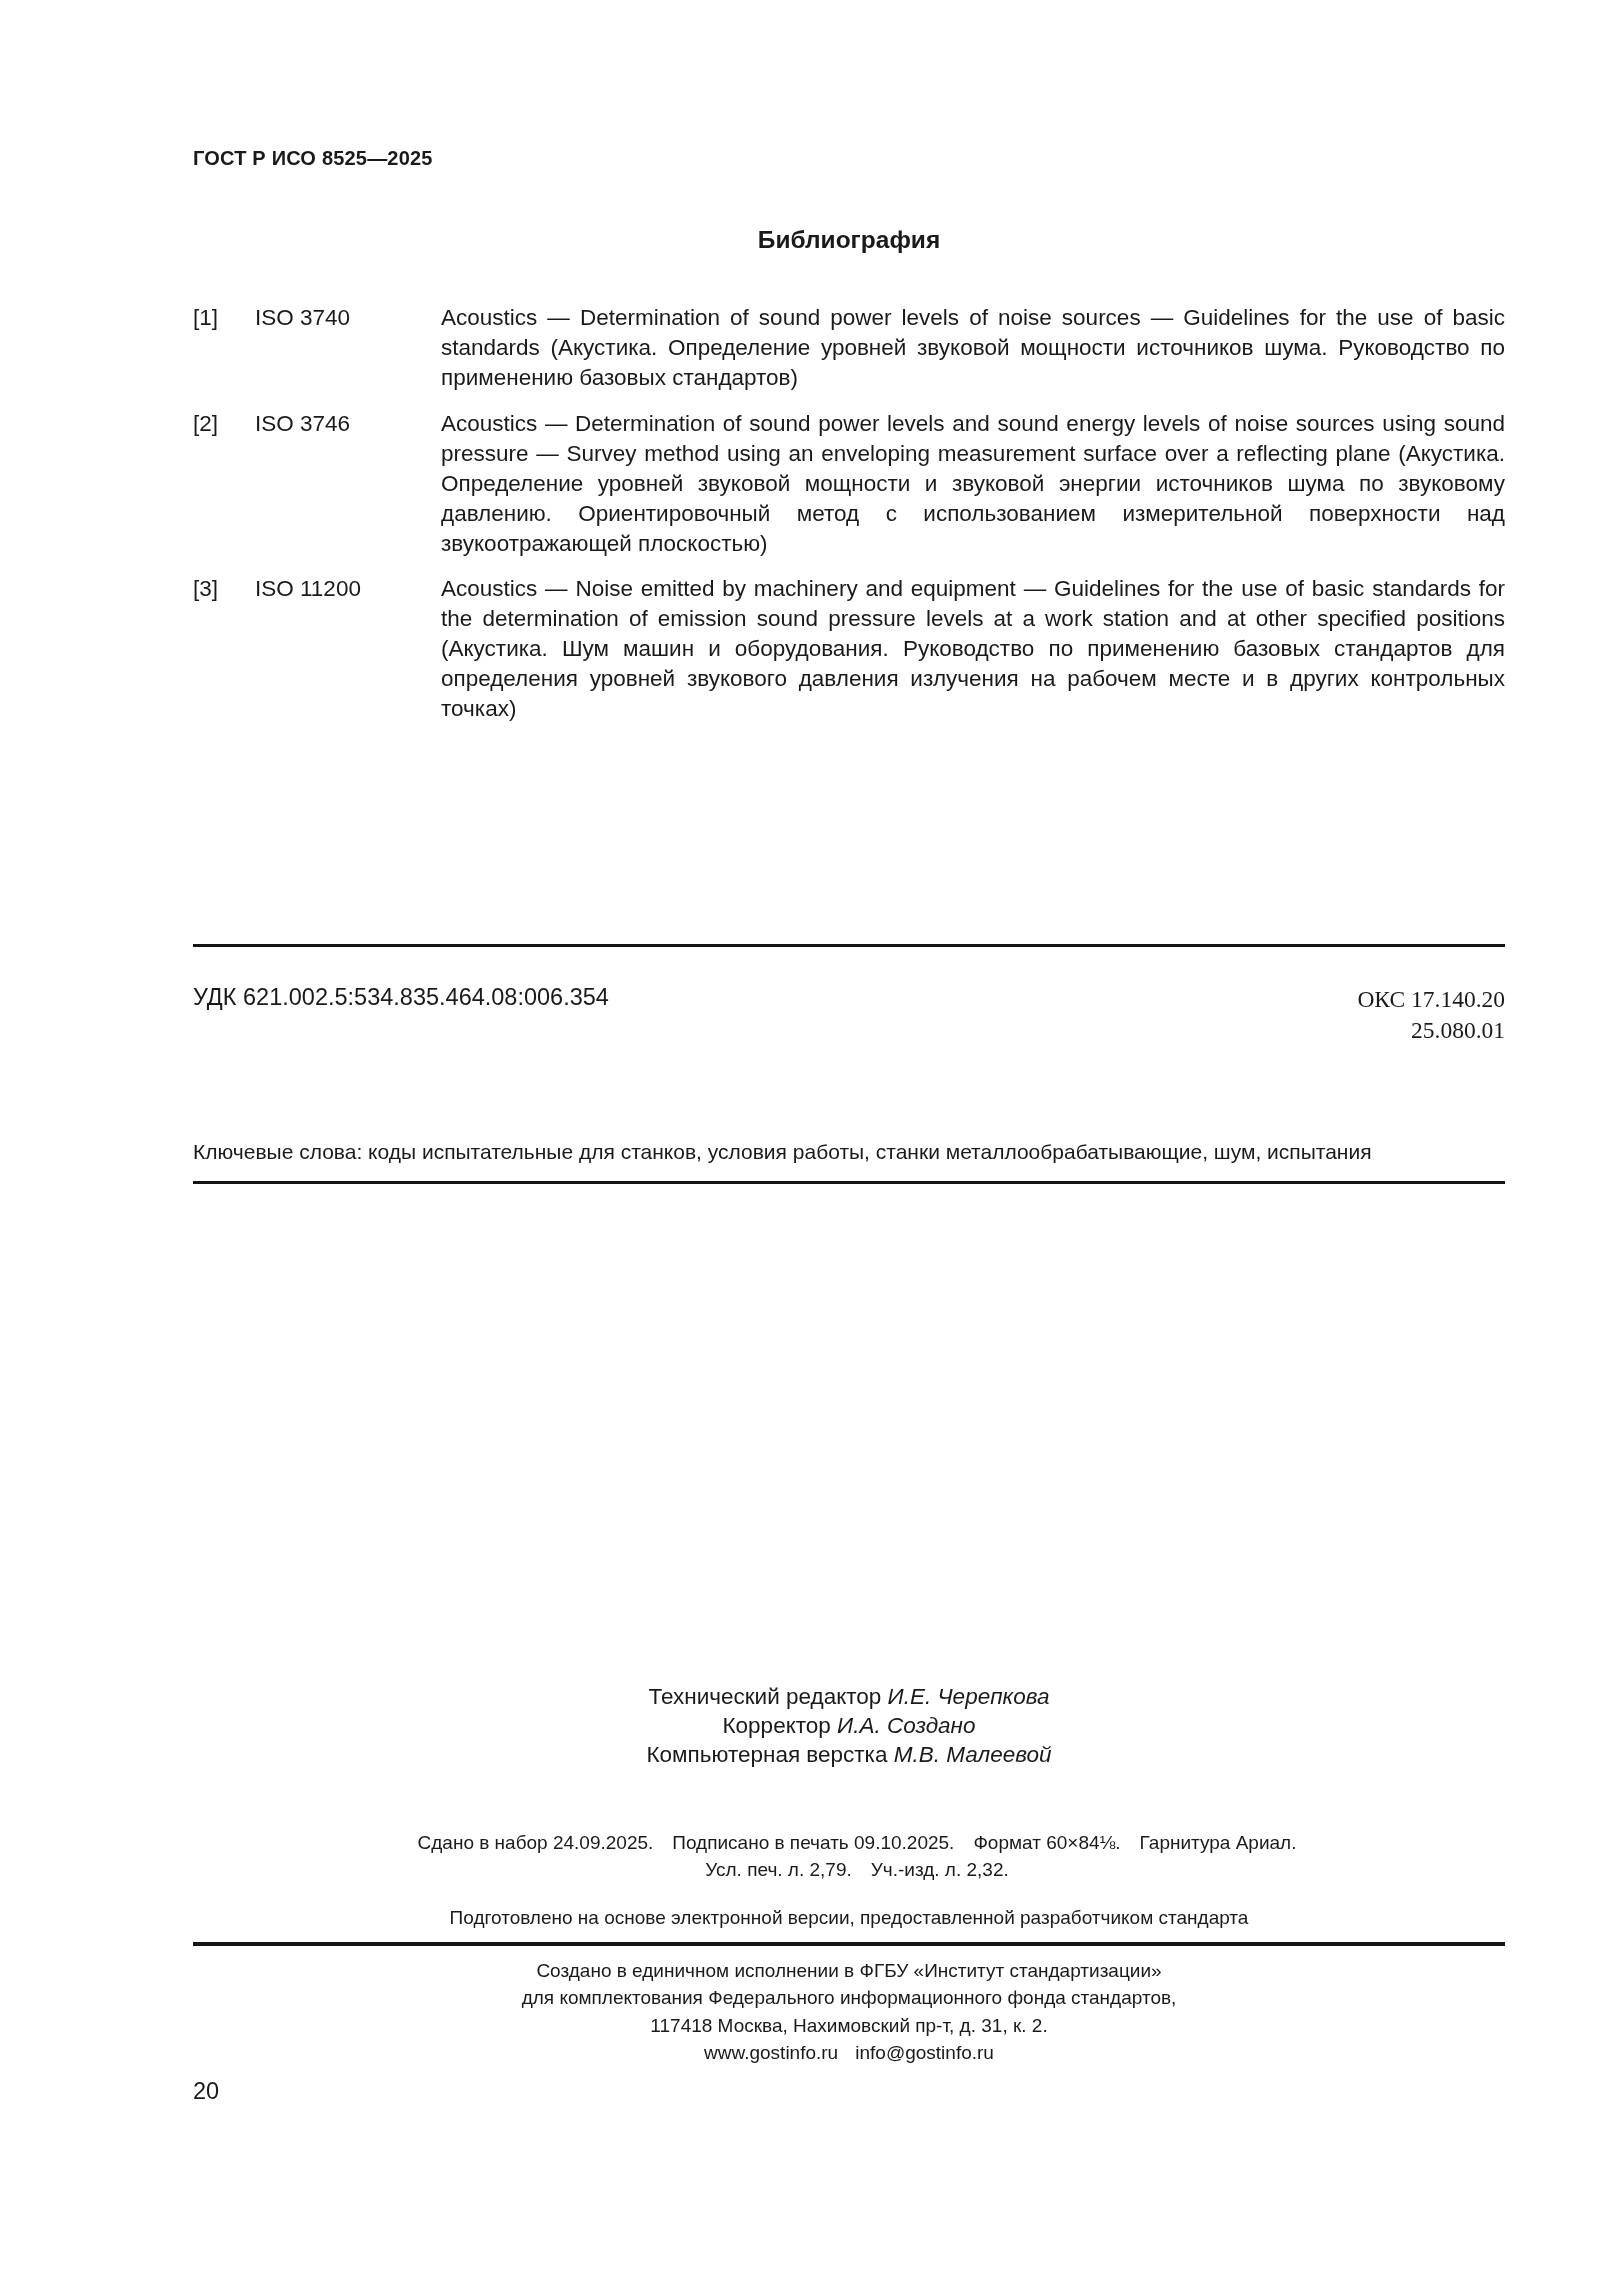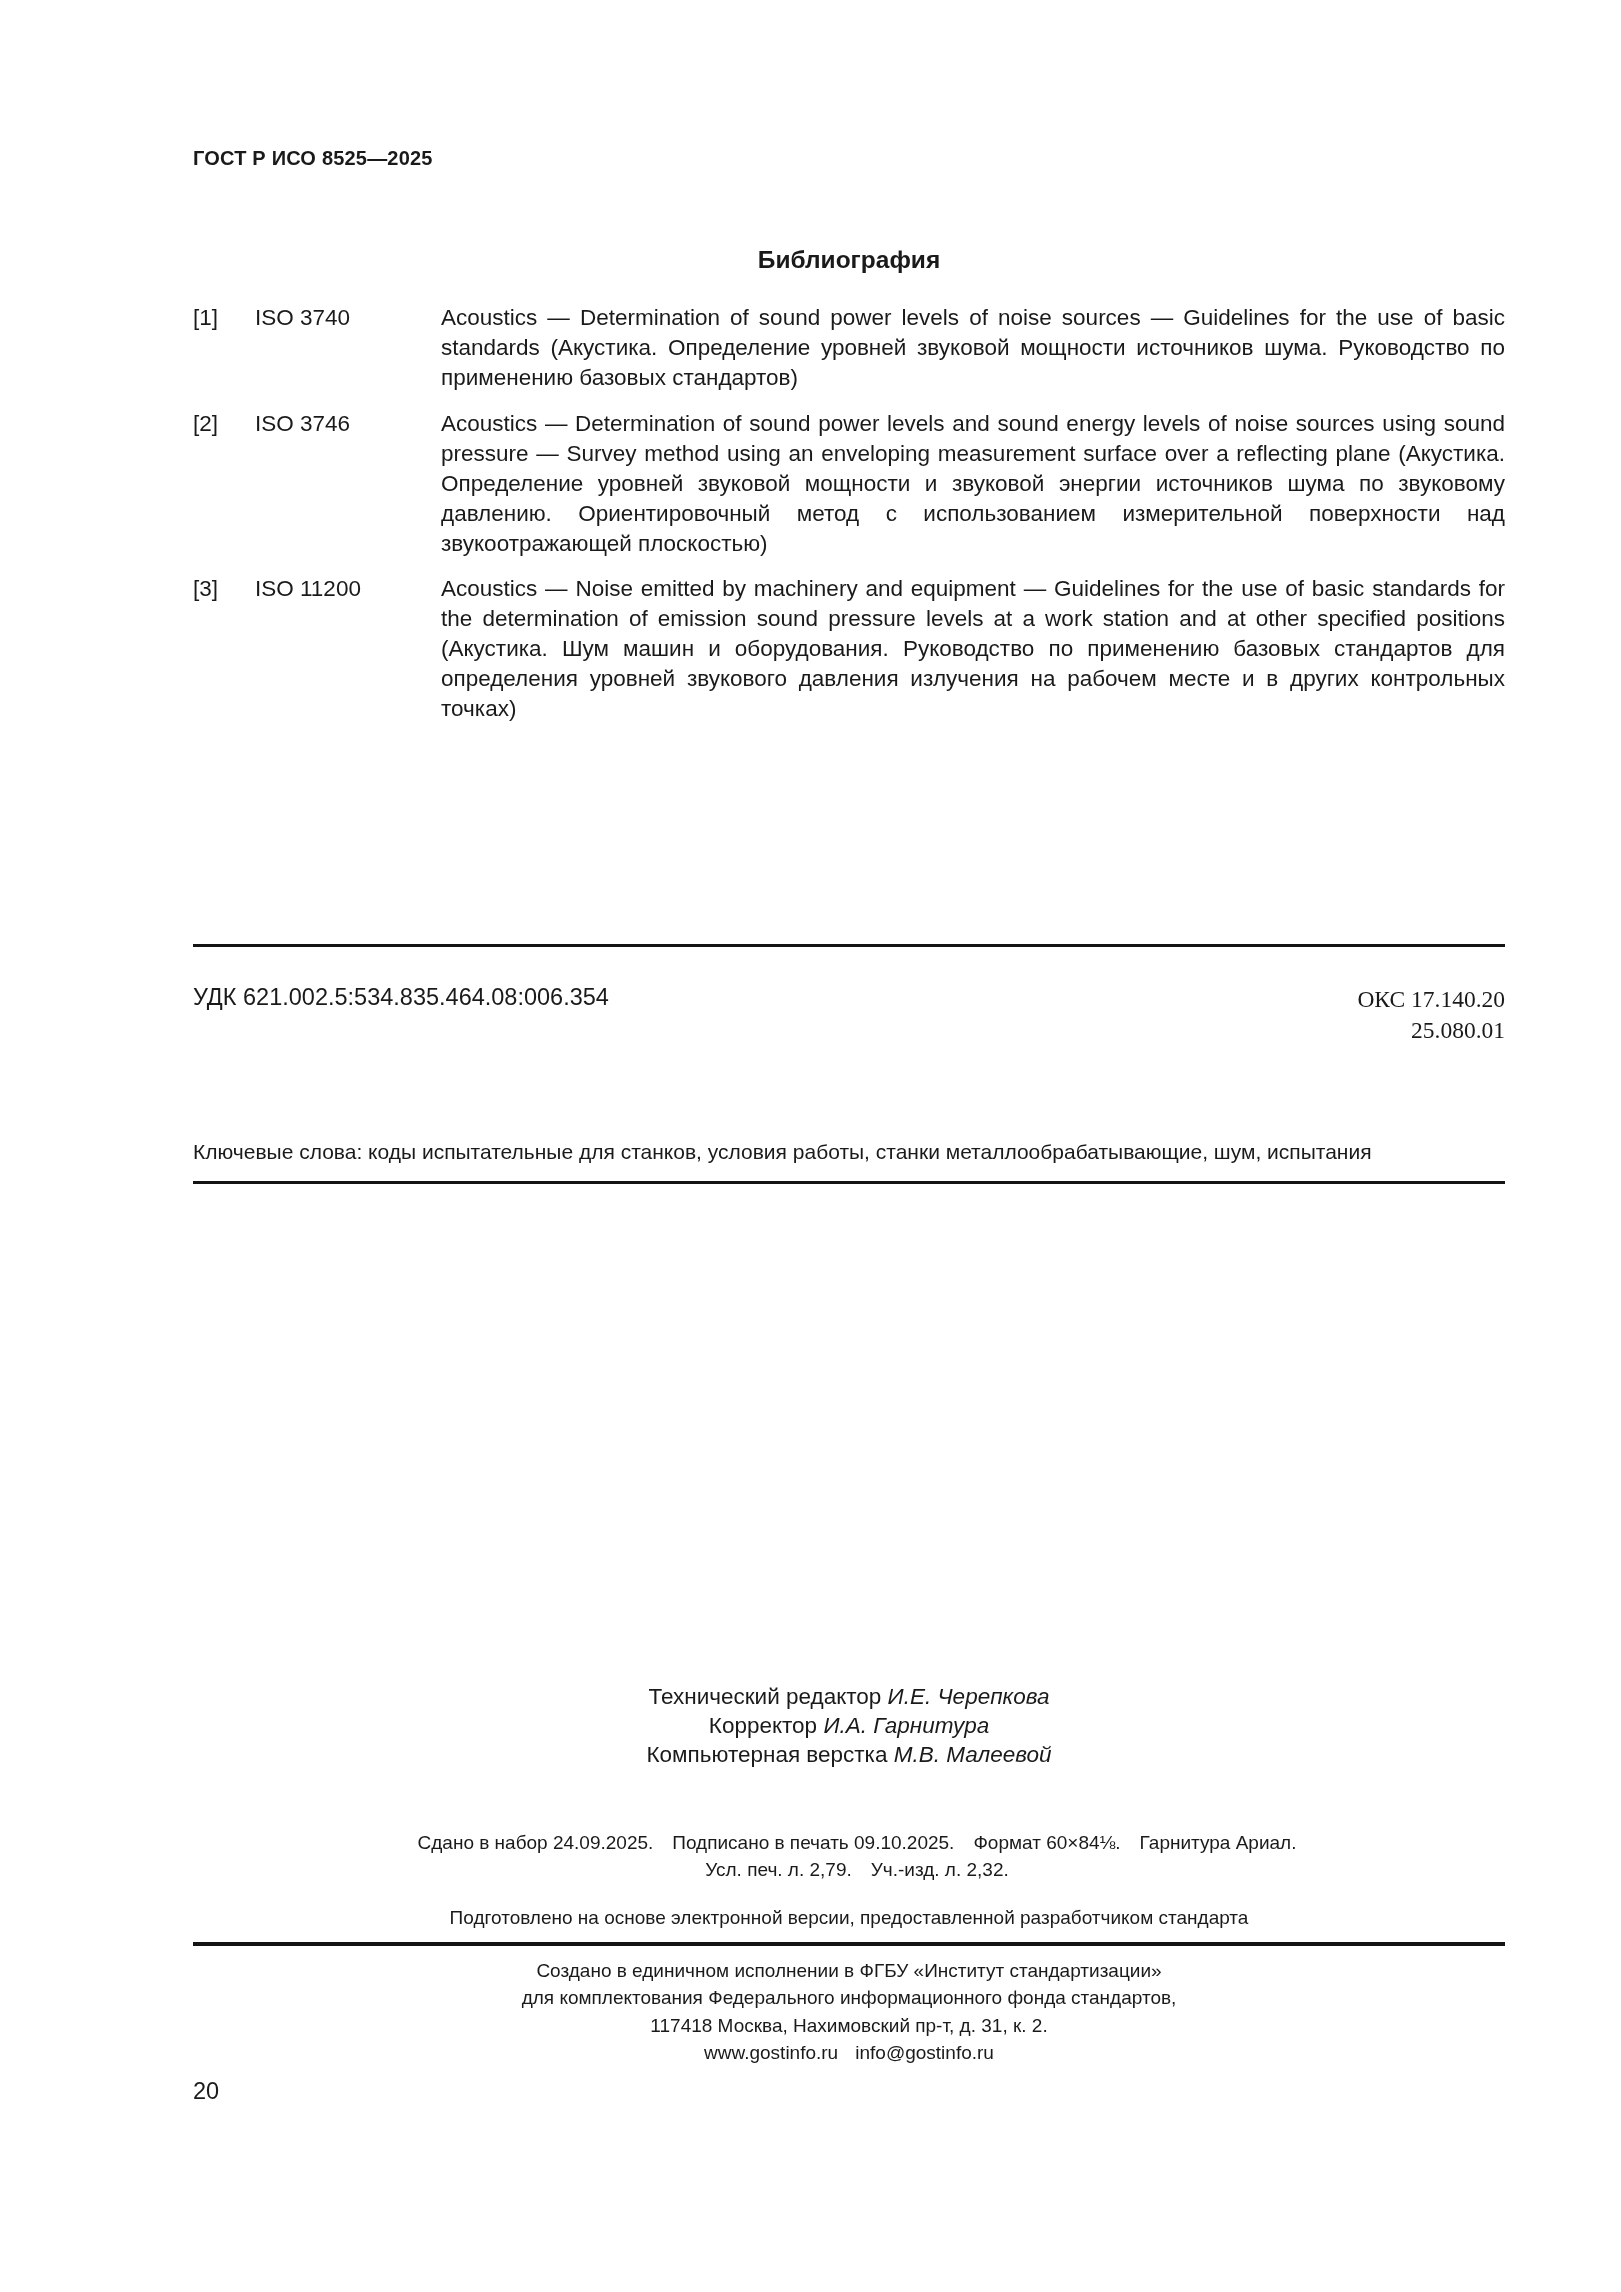--- a/index.html
+++ b/index.html
@@ -5,21 +5,21 @@
   html, body { margin: 0; padding: 0; background: #ffffff; }
   body {
     width: 1621px; height: 2293px; position: relative; overflow: hidden;
     font-family: "Liberation Sans", "DejaVu Sans", sans-serif; color: #1a1a1a;
   }
   .abs { position: absolute; }
   .doc-code {
     left: 193px; top: 147px; font-size: 20px; font-weight: bold; letter-spacing: 0.2px;
   }
   .section-title {
-    left: 193px; width: 1312px; top: 226px; text-align: center; font-size: 24.5px; font-weight: bold; margin-top: 20px;
+    left: 193px; width: 1312px; top: 226px; text-align: center; font-size: 24.5px; font-weight: bold;
   }
   .bib-list { left: 193px; top: 303px; width: 1312px; }
   .bib-entry { position: relative; margin-bottom: 15.7px; font-size: 22.5px; line-height: 30px; }
   .bib-num { position: absolute; left: 0; top: 0; }
   .bib-code { position: absolute; left: 62px; top: 0; }
   .bib-text { margin-left: 248px; text-align: justify; white-space: pre-line; }
 
   .rule { position: absolute; left: 193px; width: 1312px; background: #141414; }
   .rule-1 { top: 944px; height: 2.9px; }
   .rule-2 { top: 1181px; height: 2.9px; }
@@ -71,21 +71,21 @@
   <div>ОКС 17.140.20</div>
   <div>25.080.01</div>
 </div>
 
 <div class="abs keywords">Ключевые слова: коды испытательные для станков, условия работы, станки металлообрабатывающие, шум, испытания</div>
 
 <div class="rule rule-2"></div>
 
 <div class="abs credits">
   <div><span>Технический редактор</span> <span class="name">И.Е. Черепкова</span></div>
-  <div><span>Корректор</span> <span class="name">И.А. Гарнитура</span></div>
+  <div><span>Корректор</span> <span class="name">И.А. Создано</span></div>
   <div><span>Компьютерная верстка</span> <span class="name">М.В. Малеевой</span></div>
 </div>
 
 <div class="abs print-info">
   <div>
     <span>Сдано в набор 24.09.2025.</span><span class="sp"></span>
     <span>Подписано в печать 09.10.2025.</span><span class="sp"></span>
     <span>Формат 60×84⅛.</span><span class="sp"></span>
     <span>Гарнитура Ариал.</span>
   </div>

